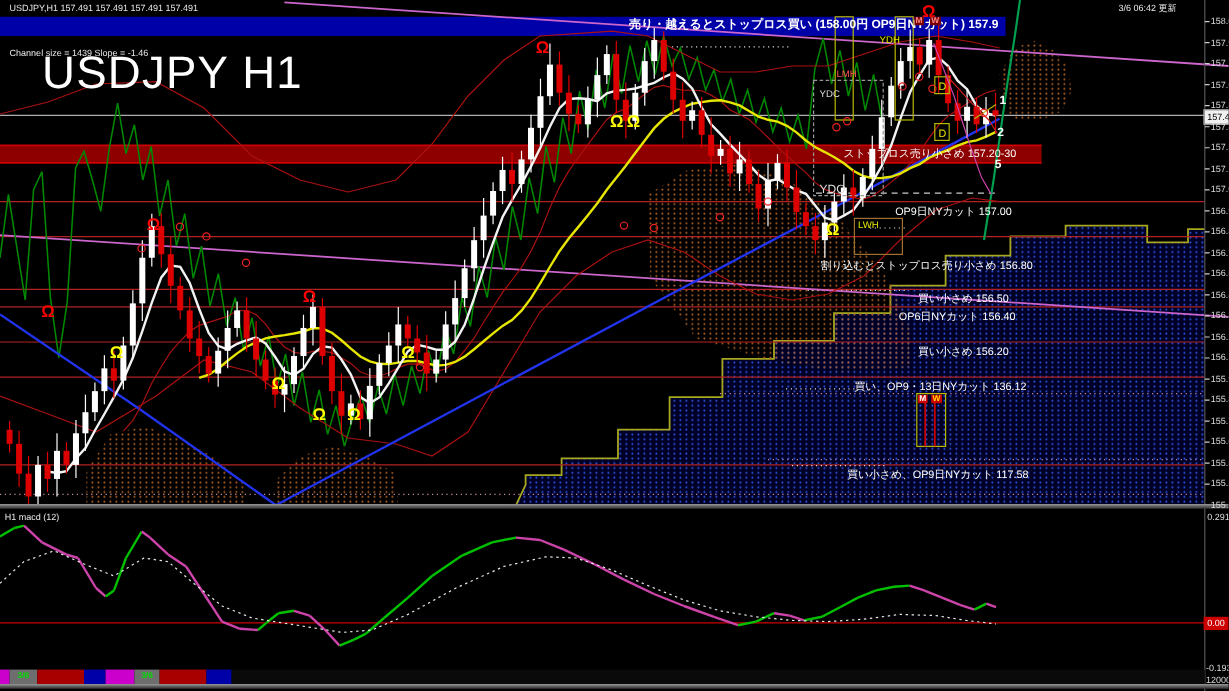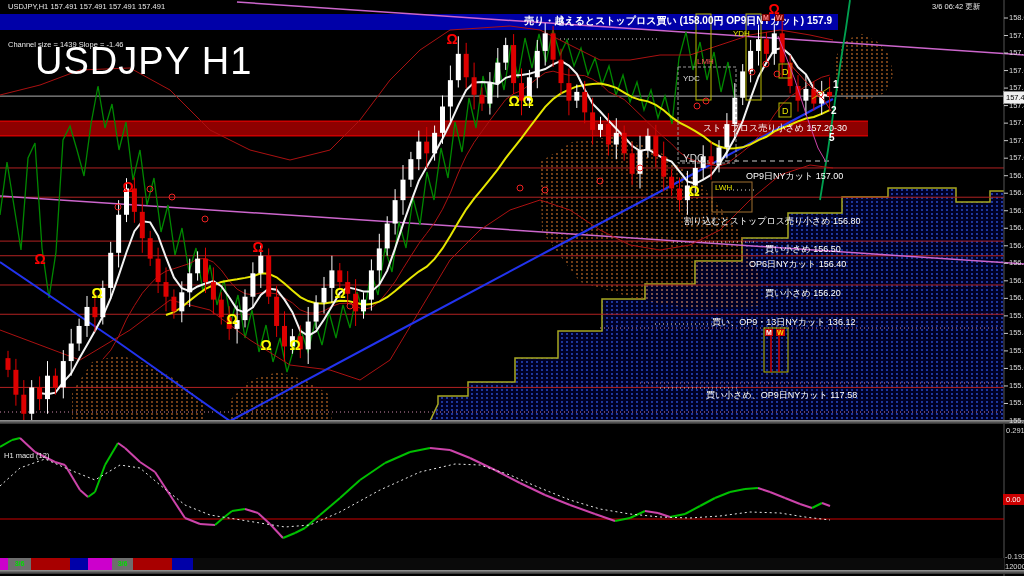--- a/index.html
+++ b/index.html
@@ -417,23 +417,23 @@
   <div class="banner-text lbl" style="padding-right:6px;">売り・越えるとストップロス買い (158.00円  OP9日NYカット)  157.9</div>
 
   <div class="lbl tiny" style="left:8px;top:41px;">Channel size = 1439 Slope = -1.46</div>
   <div class="bigtitle lbl">USDJPY H1</div>
 
   <div class="price-box" style="left:1003px;top:91px;">157.491</div>
 
   <div class="sep" style="top:420px;"></div>
   <div class="sep" style="top:570px;"></div>
 
-  <div class="lbl tiny" style="left:4px;top:427px;margin-top:25px;">H1 macd (12)</div>
+  <div class="lbl tiny" style="left:4px;top:427px;">H1 macd (12)</div>
   <div class="lbl axis-tick" style="left:1006px;top:427px;">0.291</div>
-  <div class="zero-box" style="left:1003px;top:494px;text-align:center;">0.00</div>
+  <div class="zero-box" style="left:1003px;top:514px;text-align:center;">0.00</div>
   <div class="lbl axis-tick" style="left:1005px;top:553px;">-0.193</div>
   <div class="lbl axis-tick" style="left:1005px;top:563px;">120000</div>
 
   <div id="gen">
       <div class="lbl axis-tick" style="left: 1009px; top: 14px;">158.025</div>
       <div class="lbl axis-tick" style="left: 1009px; top: 31.5217px;">157.905</div>
       <div class="lbl axis-tick" style="left: 1009px; top: 49.0435px;">157.785</div>
       <div class="lbl axis-tick" style="left: 1009px; top: 66.5652px;">157.665</div>
       <div class="lbl axis-tick" style="left: 1009px; top: 84.087px;">157.546</div>
       <div class="lbl axis-tick" style="left: 1009px; top: 101.609px;">157.425</div>

